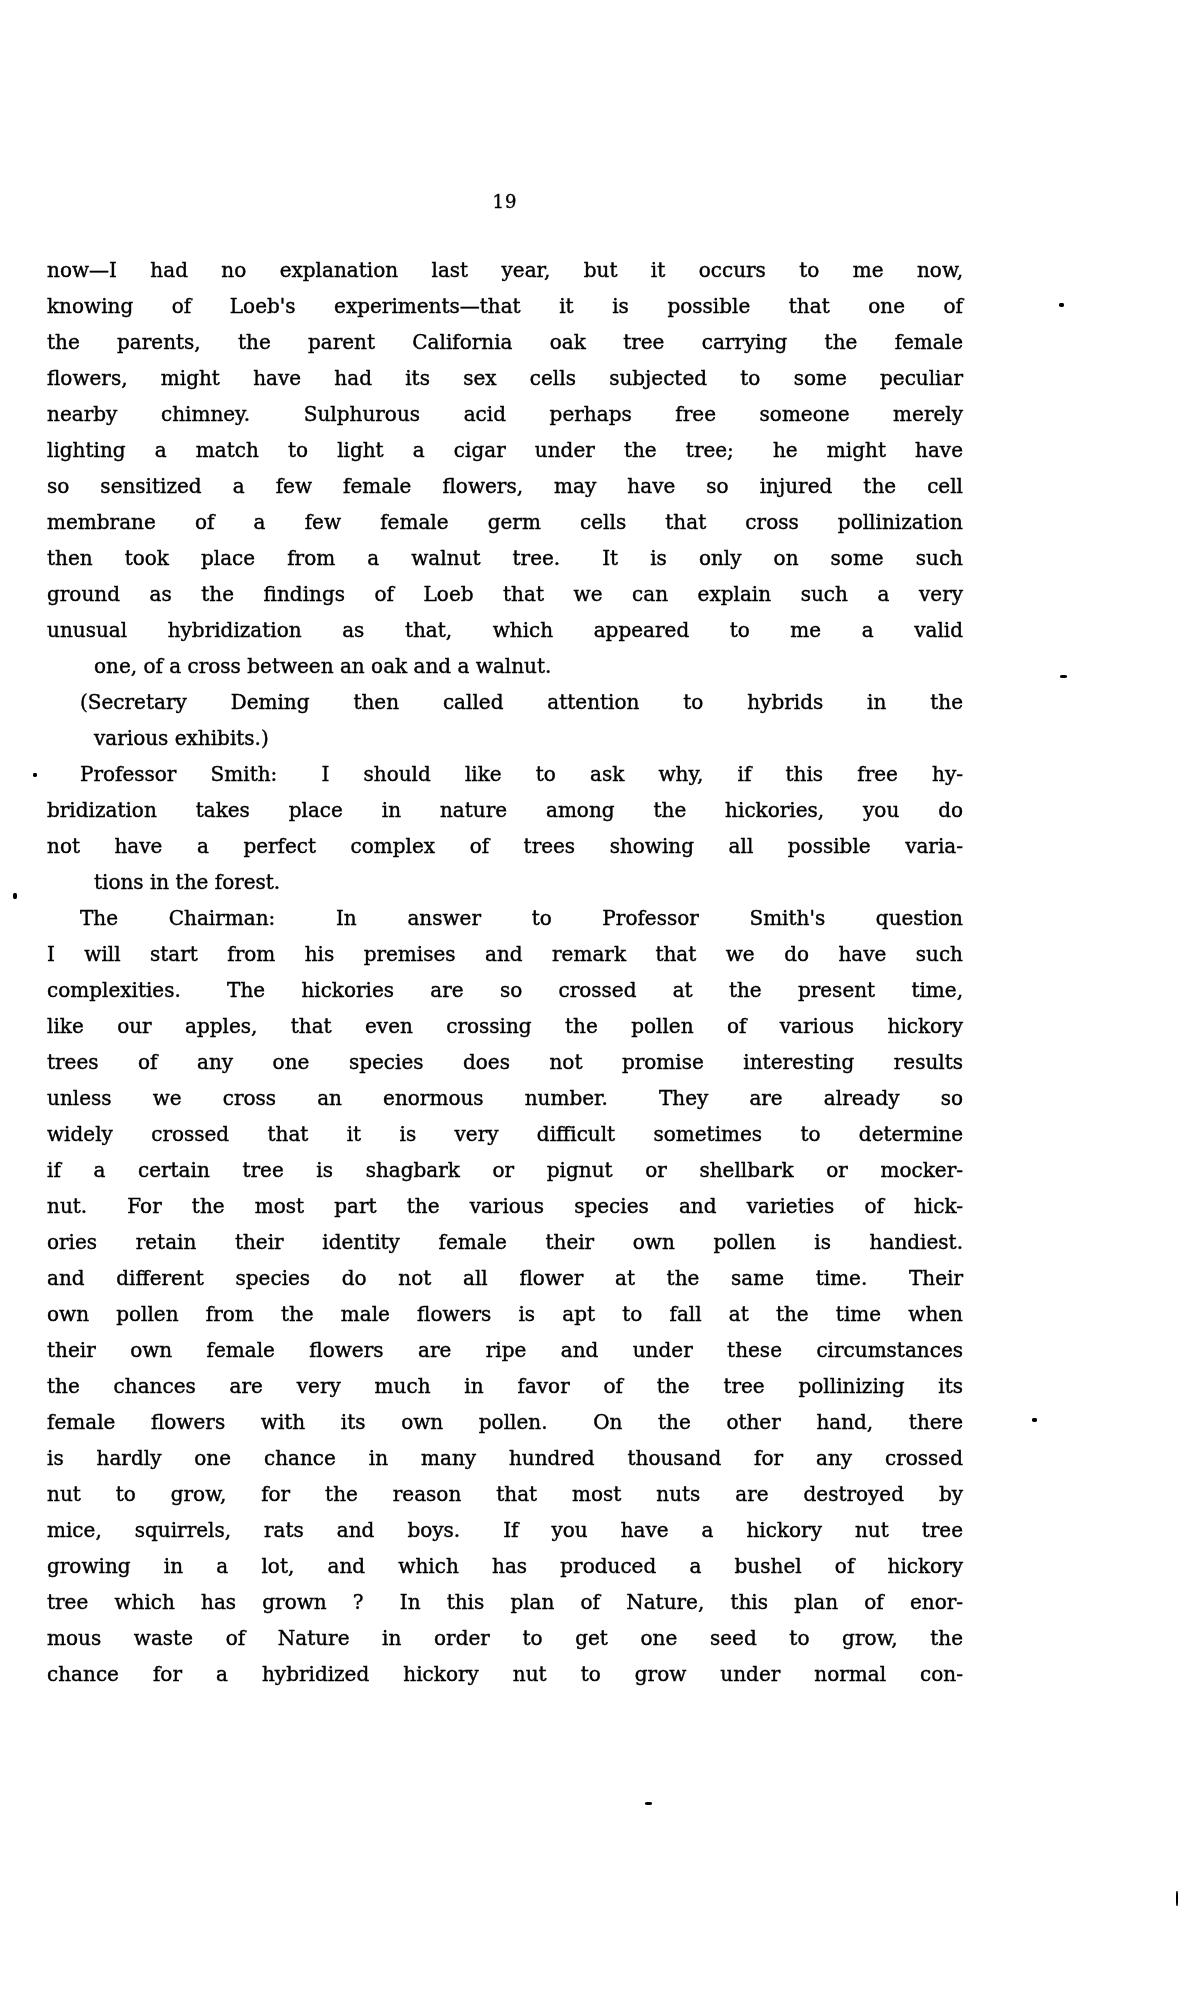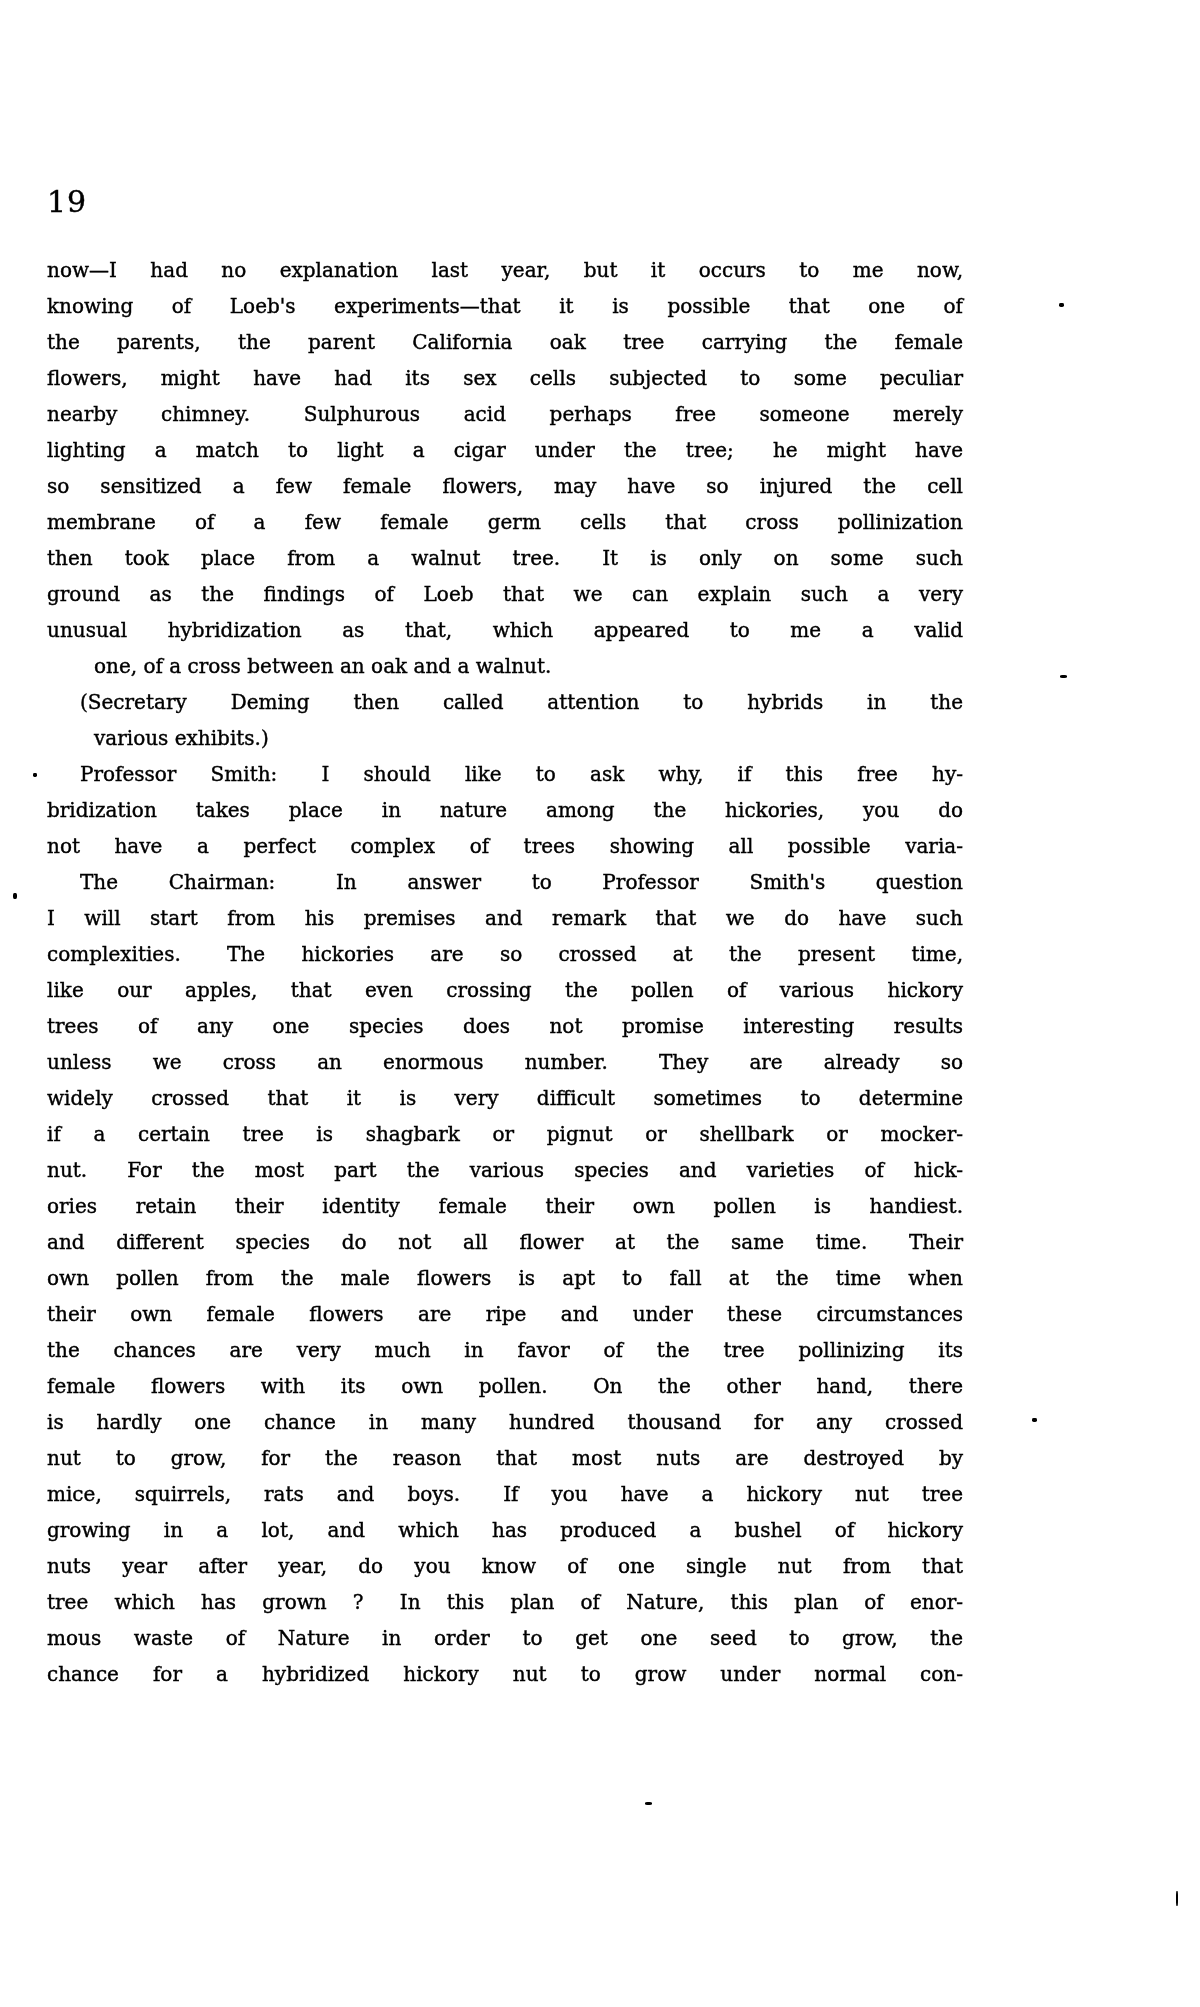--- a/index.html
+++ b/index.html
@@ -14,21 +14,22 @@
     background: #ffffff;
     overflow: hidden;
     font-family: "DejaVu Serif", "Liberation Serif", serif;
     color: #000000;
   }
   .page-number {
     position: absolute;
     top: 184px;
     left: 47px;
     width: 916px;
-    font-size: 30px;
+    text-align: center;
+    font-size: 18px;
     line-height: 36px;
     letter-spacing: 1px;
     -webkit-text-stroke: 0.4px #000;
   }
   .text-block {
     position: absolute;
     top: 252px;
     left: 47px;
     width: 916px;
     font-size: 20px;
@@ -72,40 +73,40 @@
       <div class="line">membrane of a few female germ cells that cross pollinization</div>
       <div class="line">then took place from a walnut tree.  It is only on some such</div>
       <div class="line">ground as the findings of Loeb that we can explain such a very</div>
       <div class="line">unusual hybridization as that, which appeared to me a valid</div>
       <div class="line last">one, of a cross between an oak and a walnut.</div>
       <div class="line indent">(Secretary Deming then called attention to hybrids in the</div>
       <div class="line last">various exhibits.)</div>
       <div class="line indent">Professor Smith:  I should like to ask why, if this free hy-</div>
       <div class="line">bridization takes place in nature among the hickories, you do</div>
       <div class="line">not have a perfect complex of trees showing all possible varia-</div>
+      <div class="line last">tions in the forest.</div>
       <div class="line indent">The Chairman:  In answer to Professor Smith's question</div>
       <div class="line">I will start from his premises and remark that we do have such</div>
       <div class="line">complexities.  The hickories are so crossed at the present time,</div>
       <div class="line">like our apples, that even crossing the pollen of various hickory</div>
       <div class="line">trees of any one species does not promise interesting results</div>
       <div class="line">unless we cross an enormous number.  They are already so</div>
       <div class="line">widely crossed that it is very difficult sometimes to determine</div>
       <div class="line">if a certain tree is shagbark or pignut or shellbark or mocker-</div>
       <div class="line">nut.  For the most part the various species and varieties of hick-</div>
       <div class="line">ories retain their identity female their own pollen is handiest.</div>
       <div class="line">and different species do not all flower at the same time.  Their</div>
       <div class="line">own pollen from the male flowers is apt to fall at the time when</div>
       <div class="line">their own female flowers are ripe and under these circumstances</div>
       <div class="line">the chances are very much in favor of the tree pollinizing its</div>
       <div class="line">female flowers with its own pollen.  On the other hand, there</div>
       <div class="line">is hardly one chance in many hundred thousand for any crossed</div>
       <div class="line">nut to grow, for the reason that most nuts are destroyed by</div>
       <div class="line">mice, squirrels, rats and boys.  If you have a hickory nut tree</div>
       <div class="line">growing in a lot, and which has produced a bushel of hickory</div>
-      <div class="line">nuts year after year, do you know of one single nut from that</div>
       <div class="line">tree which has grown ?  In this plan of Nature, this plan of enor-</div>
       <div class="line">mous waste of Nature in order to get one seed to grow, the</div>
       <div class="line">chance for a hybridized hickory nut to grow under normal con-</div>
     </div>
   <div id="artifacts">
       <i class="speck" style="left: 1059px; top: 303px; width: 5px; height: 4px;"></i>
       <i class="speck" style="left: 1060px; top: 675px; width: 7px; height: 3px;"></i>
       <i class="speck" style="left: 33px; top: 773px; width: 4px; height: 4px;"></i>
       <i class="speck" style="left: 13px; top: 893px; width: 4px; height: 6px;"></i>
       <i class="speck" style="left: 1032px; top: 1418px; width: 5px; height: 4px;"></i>

